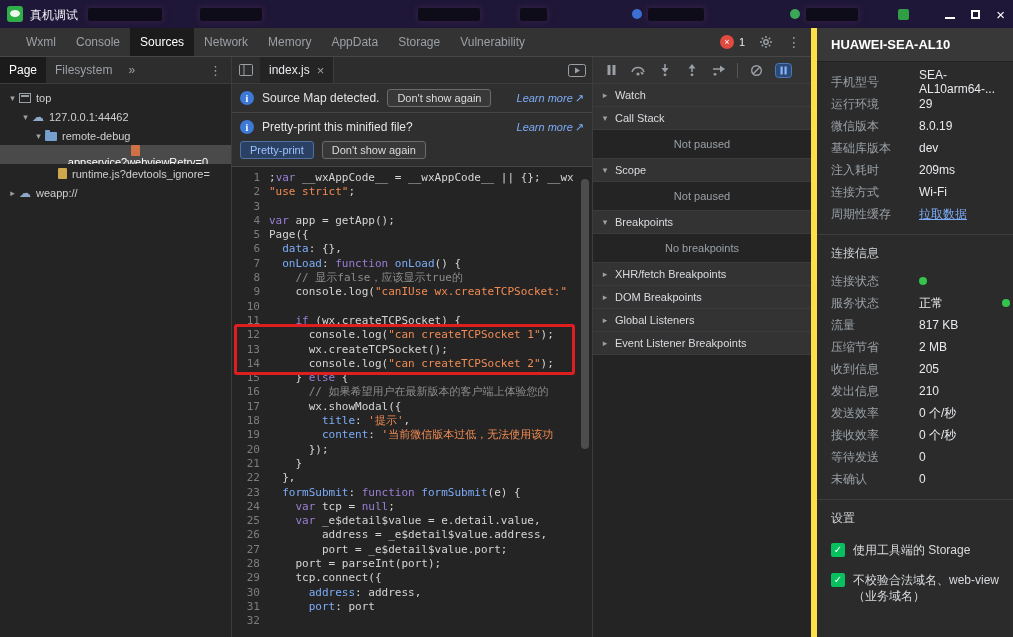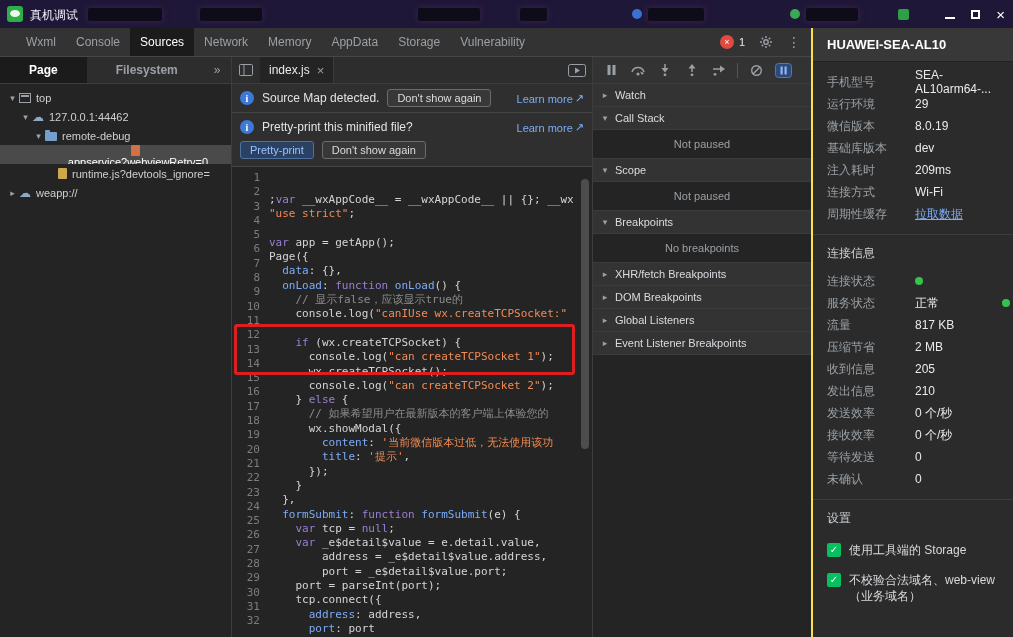--- a/index.html
+++ b/index.html
@@ -30,21 +30,21 @@
               display:flex;align-items:center;justify-content:center;}
   .bar-ico{color:#9aa0a6;display:flex;align-items:center;}
   .kebab{font-size:14px;color:#9aa0a6;}
 
   
   .dt-body{position:absolute;top:57px;left:0;width:811px;bottom:0;display:flex;}
 
   
   .src-sidebar{width:232px;flex:none;background:#242424;border-right:1px solid #3d3d3d;display:flex;flex-direction:column;}
   .sb-tabs{height:27px;flex:none;background:#2d2d2d;border-bottom:1px solid #3d3d3d;display:flex;align-items:stretch;font-size:12px;color:#9aa0a6;}
-  .sb-tab{padding:0 29px;display:flex;align-items:center;font-weight:bold;}
+  .sb-tab{padding:0 9px;display:flex;align-items:center;}
   .sb-tab.active{background:#1b1b1b;color:#fff;}
   .sb-more{display:flex;align-items:center;padding:0 7px;font-size:12px;}
   .sb-menu{margin-left:auto;display:flex;align-items:center;padding:0 9px;font-size:13px;}
   .tree{padding-top:4px;font-size:11px;color:#cfcfcf;}
   .tree-row{height:19px;display:flex;align-items:center;white-space:nowrap;overflow:hidden;}
   .tree-row.selected{background:#4a4a4a;color:#fff;}
   .tr-arrow{width:13px;flex:none;text-align:center;color:#9aa0a6;font-size:9px;}
   .tr-icon{flex:none;margin-right:5px;position:relative;}
   .ic-frame{width:12px;height:10px;border:1px solid #9aa0a6;}
   .ic-frame:before{content:"";position:absolute;left:1px;right:1px;top:1px;height:2px;background:#9aa0a6;}
@@ -62,28 +62,28 @@
   .ed-tab{display:flex;align-items:center;gap:7px;padding:0 9px;background:#242424;color:#e8eaed;font-size:12px;border-right:1px solid #3d3d3d;}
   .ed-close{color:#9aa0a6;font-size:13px;}
   .ed-right{margin-left:auto;display:flex;align-items:center;padding-right:6px;}
 
   .infobar{flex:none;background:#2f2f2f;border-bottom:1px solid #454545;font-size:12px;color:#e3e3e3;padding:4px 8px;}
   .ib-row{display:flex;align-items:center;gap:8px;min-height:20px;}
   .info-i{width:14px;height:14px;flex:none;border-radius:50%;background:#3d79d6;color:#fff;font-size:10px;font-weight:bold;
           display:flex;align-items:center;justify-content:center;font-family:"Liberation Serif",serif;}
   .ib-btn{border:1px solid #6b6b6b;background:#383838;color:#dcdcdc;font-size:11px;padding:2px 9px;border-radius:3px;white-space:nowrap;}
   .ib-btn.primary{background:#2a4163;border-color:#50709f;color:#9ec1ff;}
-  .ib-link{margin-left:auto;color:#7cacf8;font-size:11px;display:flex;align-items:flex-end;gap:2px;white-space:nowrap;}
+  .ib-link{margin-left:auto;color:#7cacf8;font-size:11px;display:flex;align-items:flex-start;gap:2px;white-space:nowrap;font-style:italic;}
   .ib-btnrow{display:flex;gap:8px;padding:4px 0 3px 0;}
 
   .code-wrap{flex:1;position:relative;display:flex;overflow:hidden;background:#242424;padding-top:4px;}
   .gutter{width:37px;flex:none;text-align:right;padding-right:9px;color:#7d7d7d;
           font:11px/14.3px "DejaVu Sans Mono","Liberation Mono",monospace;}
   .gutter div{height:14.3px;}
-  .code-col{flex:1;font:11px/14.3px "DejaVu Sans Mono","Liberation Mono",monospace;color:#d5d5d5;overflow:hidden;margin-top:22px;}
+  .code-col{flex:1;font:11px/14.3px "DejaVu Sans Mono","Liberation Mono",monospace;color:#d5d5d5;overflow:hidden;}
   .code-line{height:14.3px;white-space:pre;}
   .tok-k{color:#9a7fd5;}
   .tok-s{color:#f28b54;}
   .tok-c{color:#8c8c8c;}
   .tok-p{color:#7cacf8;}
   .tok-d{color:#d5d5d5;}
   .red-box{position:absolute;left:2px;right:17px;top:157px;height:51px;border:3px solid #df1f1f;border-radius:3px;pointer-events:none;}
   .code-scroll{position:absolute;right:3px;top:12px;width:8px;height:270px;background:#4d4d4d;border-radius:4px;}
 
   
@@ -91,21 +91,21 @@
   .dbg-toolbar{height:27px;flex:none;background:#333;border-bottom:1px solid #3d3d3d;display:flex;align-items:center;gap:3px;padding:0 6px;}
   .dbg-ico{width:24px;height:20px;display:flex;align-items:center;justify-content:center;}
   .dbg-sep{width:1px;height:15px;background:#555;margin:0 3px;}
   .pause-caught{display:flex;align-items:center;gap:7px;padding:7px 10px;color:#d0d3d8;border-bottom:1px solid #3b3b3b;font-size:11px;}
   .chk-empty{width:12px;height:12px;border:1px solid #8a8f98;border-radius:2px;flex:none;}
   .dbg-sec{background:#333;border-bottom:1px solid #3b3b3b;padding:5px 7px;display:flex;gap:5px;align-items:center;color:#dadce0;font-size:11px;}
   .dbg-sec .sec-arrow{width:10px;text-align:center;color:#9aa0a6;font-size:9px;}
   .dbg-empty{padding:8px;text-align:center;color:#9aa0a6;background:#242424;border-bottom:1px solid #3b3b3b;font-size:11px;}
 
   
-  .device{position:absolute;left:811px;top:28px;right:0;bottom:0;background:#2b2b2b;border-left:2px solid #fde047;font-size:12px;}
+  .device{position:absolute;left:811px;top:28px;right:0;bottom:0;background:#2b2b2b;border-left:6px solid #fde047;font-size:12px;}
   .dev-header{height:34px;background:#383838;display:flex;align-items:center;padding:0 14px;font-size:13px;font-weight:bold;color:#fff;border-bottom:1px solid #222;}
   .dev-rows{padding-top:9px;}
   .dev-row{height:22px;display:flex;align-items:center;padding:0 14px;position:relative;}
   .dev-label{width:88px;flex:none;color:#9aa0a6;}
   .dev-value{color:#e8eaed;}
   .dev-link{color:#7cacf8;text-decoration:underline;}
   .dev-divider{height:1px;background:#3d3d3d;margin:9px 0 4px 0;}
   .dev-sec-title{padding:6px 14px 8px 14px;color:#cfd2d6;}
   .gdot{width:8px;height:8px;border-radius:50%;background:#35c24d;display:inline-block;flex:none;}
   .edge-dot{position:absolute;right:3px;top:7px;}
@@ -303,22 +303,22 @@
             <div class="code-line"><span class="tok-d">    </span><span class="tok-c">// 显示false，应该显示true的</span></div>
             <div class="code-line"><span class="tok-d">    console.log(</span><span class="tok-s">"canIUse wx.createTCPSocket:"</span></div>
             <div class="code-line"></div>
             <div class="code-line"><span class="tok-d">    </span><span class="tok-k">if</span><span class="tok-d"> (wx.createTCPSocket) {</span></div>
             <div class="code-line"><span class="tok-d">      console.log(</span><span class="tok-s">"can createTCPSocket 1"</span><span class="tok-d">);</span></div>
             <div class="code-line"><span class="tok-d">      wx.createTCPSocket();</span></div>
             <div class="code-line"><span class="tok-d">      console.log(</span><span class="tok-s">"can createTCPSocket 2"</span><span class="tok-d">);</span></div>
             <div class="code-line"><span class="tok-d">    } </span><span class="tok-k">else</span><span class="tok-d"> {</span></div>
             <div class="code-line"><span class="tok-d">      </span><span class="tok-c">// 如果希望用户在最新版本的客户端上体验您的</span></div>
             <div class="code-line"><span class="tok-d">      wx.showModal({</span></div>
+            <div class="code-line"><span class="tok-d">        </span><span class="tok-p">title</span><span class="tok-d">: </span><span class="tok-s">'提示'</span><span class="tok-d">,</span></div>
             <div class="code-line"><span class="tok-d">        </span><span class="tok-p">content</span><span class="tok-d">: </span><span class="tok-s">'当前微信版本过低，无法使用该功</span></div>
-            <div class="code-line"><span class="tok-d">        </span><span class="tok-p">title</span><span class="tok-d">: </span><span class="tok-s">'提示'</span><span class="tok-d">,</span></div>
             <div class="code-line"><span class="tok-d">      });</span></div>
             <div class="code-line"><span class="tok-d">    }</span></div>
             <div class="code-line"><span class="tok-d">  },</span></div>
             <div class="code-line"><span class="tok-d">  </span><span class="tok-p">formSubmit</span><span class="tok-d">: </span><span class="tok-k">function</span><span class="tok-d"> </span><span class="tok-p">formSubmit</span><span class="tok-d">(e) {</span></div>
             <div class="code-line"><span class="tok-d">    </span><span class="tok-k">var</span><span class="tok-d"> tcp = </span><span class="tok-k">null</span><span class="tok-d">;</span></div>
             <div class="code-line"><span class="tok-d">    </span><span class="tok-k">var</span><span class="tok-d"> _e$detail$value = e.detail.value,</span></div>
             <div class="code-line"><span class="tok-d">        address = _e$detail$value.address,</span></div>
             <div class="code-line"><span class="tok-d">        port = _e$detail$value.port;</span></div>
             <div class="code-line"><span class="tok-d">    port = parseInt(port);</span></div>
             <div class="code-line"><span class="tok-d">    tcp.connect({</span></div>

